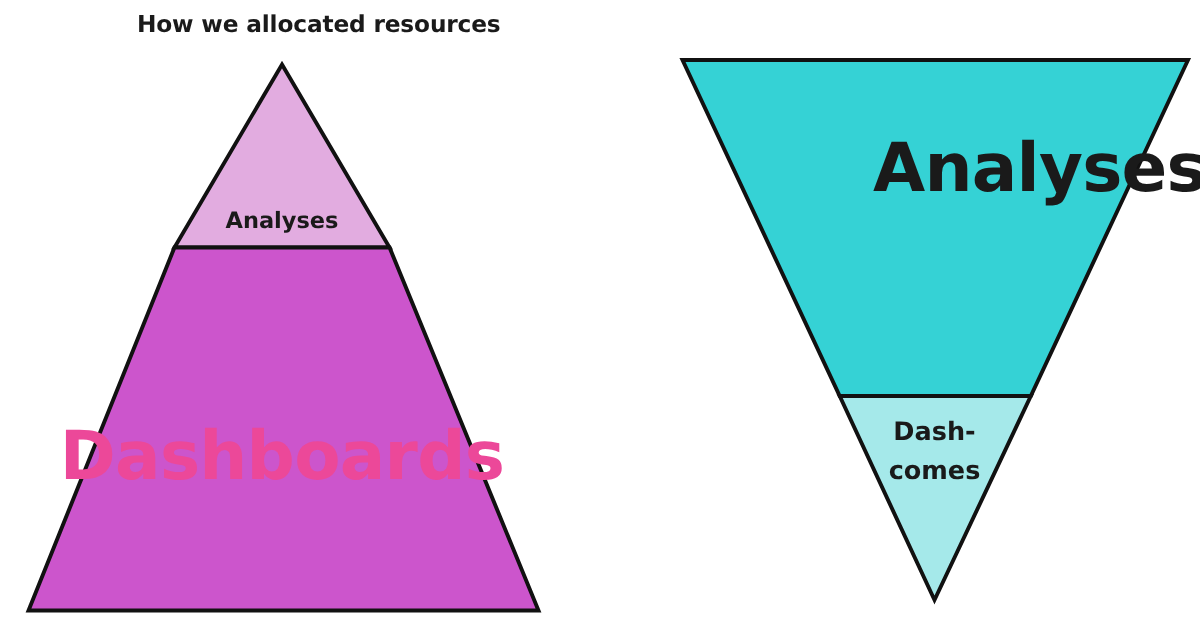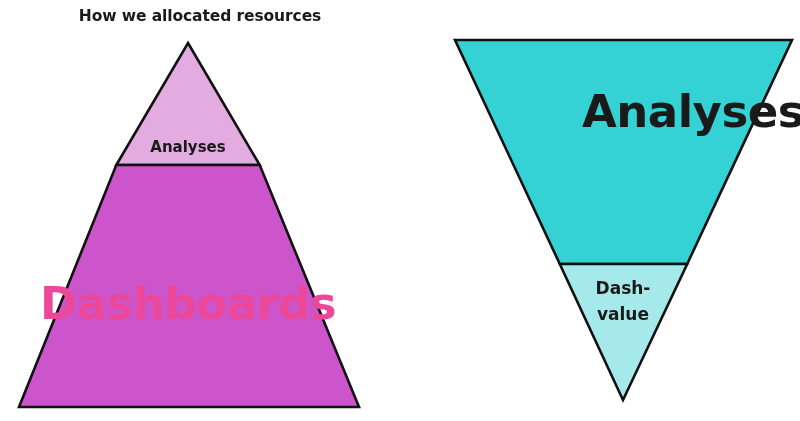--- a/index.html
+++ b/index.html
@@ -14,20 +14,21 @@
     position: relative;
     width: 800px;
     height: 421px;
     background: #ffffff;
     overflow: hidden;
   }
   .panel {
     position: absolute;
     top: 0;
     height: 421px;
+    padding-left: 25px;
   }
   #panel-left  { left: 0;   width: 400px; }
   #panel-right { left: 400px; width: 400px; }
 
   .panel-title {
     position: absolute;
     top: 6px;
     left: 0;
     width: 100%;
     text-align: center;
@@ -117,16 +118,16 @@
     <svg class="pyramid-svg" id="pyramid-down-svg" viewBox="0 0 400 421">
 
       <polygon id="seg-down-top" points="55,40 392,40 287.2,264 159.8,264" stroke="#111111" stroke-width="2.6" stroke-linejoin="miter" fill="#35d2d5"></polygon>
 
       <polygon id="seg-down-bottom" points="159.8,264 287.2,264 223,400" stroke="#111111" stroke-width="2.6" stroke-linejoin="miter" fill="#a5e9ea"></polygon>
     </svg>
 
     <div class="seg-label" id="label-down-analyses" style="color: rgb(26, 26, 26);">Analyses</div>
 
     <div class="seg-label" id="label-down-dashboards" style="color: rgb(26, 26, 26);">Dash-
-value</div>
+comes</div>
   </div>
 
 </div>
 
 </body></html>

